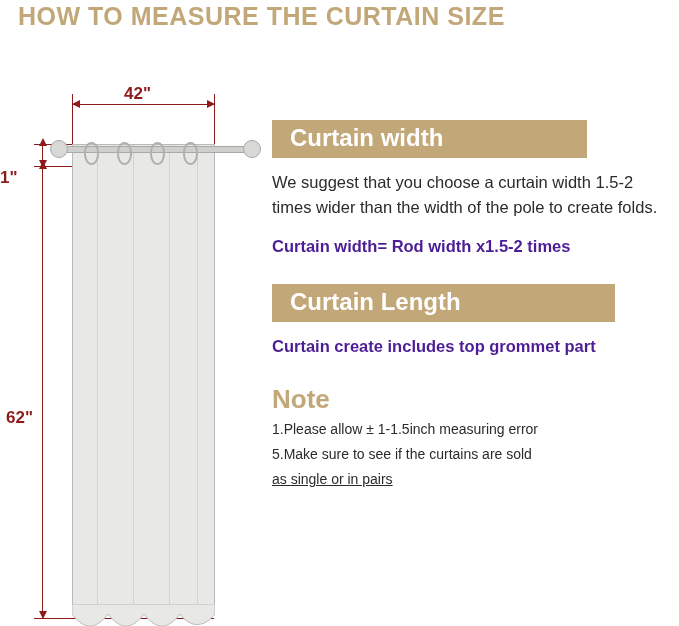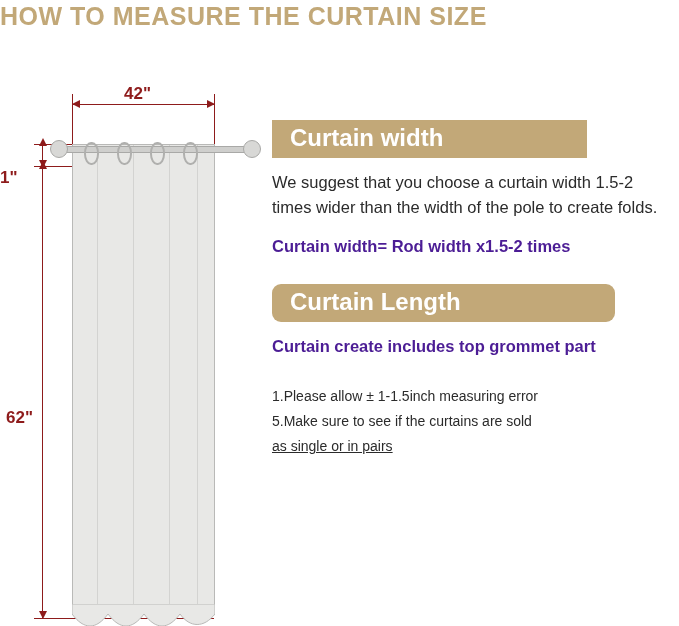--- a/index.html
+++ b/index.html
@@ -10,21 +10,21 @@
   body {
     width: 679px;
     height: 626px;
     position: relative;
     font-family: "Liberation Sans", sans-serif;
     overflow: hidden;
   }
 
   .title {
     position: absolute;
-    left: 0;
+    left: 18px;
     top: 2px;
     width: 650px;
     font-size: 25px;
     font-weight: bold;
     letter-spacing: 0.5px;
     color: #c2a878;
     white-space: nowrap;
   }
 
   
@@ -163,21 +163,21 @@
     display: inline-block;
     background: #c2a878;
     color: #ffffff;
     font-size: 24px;
     font-weight: bold;
     padding: 4px 18px 6px 18px;
     margin: 0 0 12px 0;
     box-sizing: border-box;
   }
   .band.width-band { width: 315px; }
-  .band.length-band { width: 343px; border-radius: 9px; }
+  .band.length-band { width: 343px; }
   .para {
     color: #2b2b2b;
     font-size: 16.5px;
     line-height: 25px;
     margin: 0 0 14px 0;
     max-width: 400px;
   }
   .formula {
     color: #4c1d95;
     font-size: 16.5px;
@@ -250,16 +250,17 @@
 
 <div class="content">
 
   <div class="band width-band">Curtain width</div>
   <p class="para">We suggest that you choose a curtain width 1.5-2 times wider than the width of the pole to create folds.</p>
   <p class="formula">Curtain width= Rod width x1.5-2 times</p>
 
   <div class="band length-band">Curtain Length</div>
   <p class="formula">Curtain create includes top grommet part</p>
 
+  <div class="note-head">Note</div>
   <p class="note-line">1.Please allow ± 1-1.5inch measuring error</p>
   <p class="note-line">5.Make sure to see if the curtains are sold</p>
   <p class="note-line indent">as single or in pairs</p>
 </div>
 
 </body></html>

